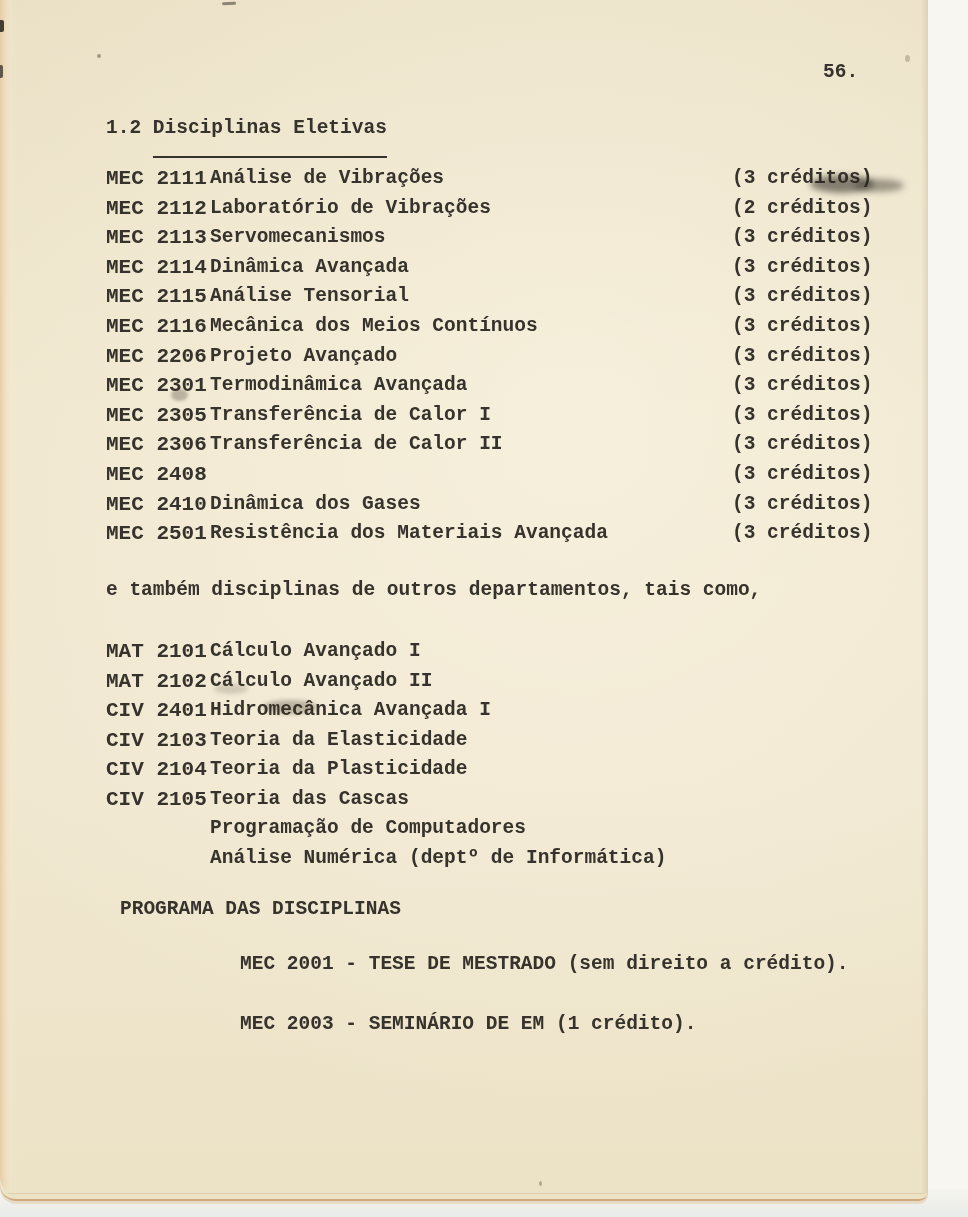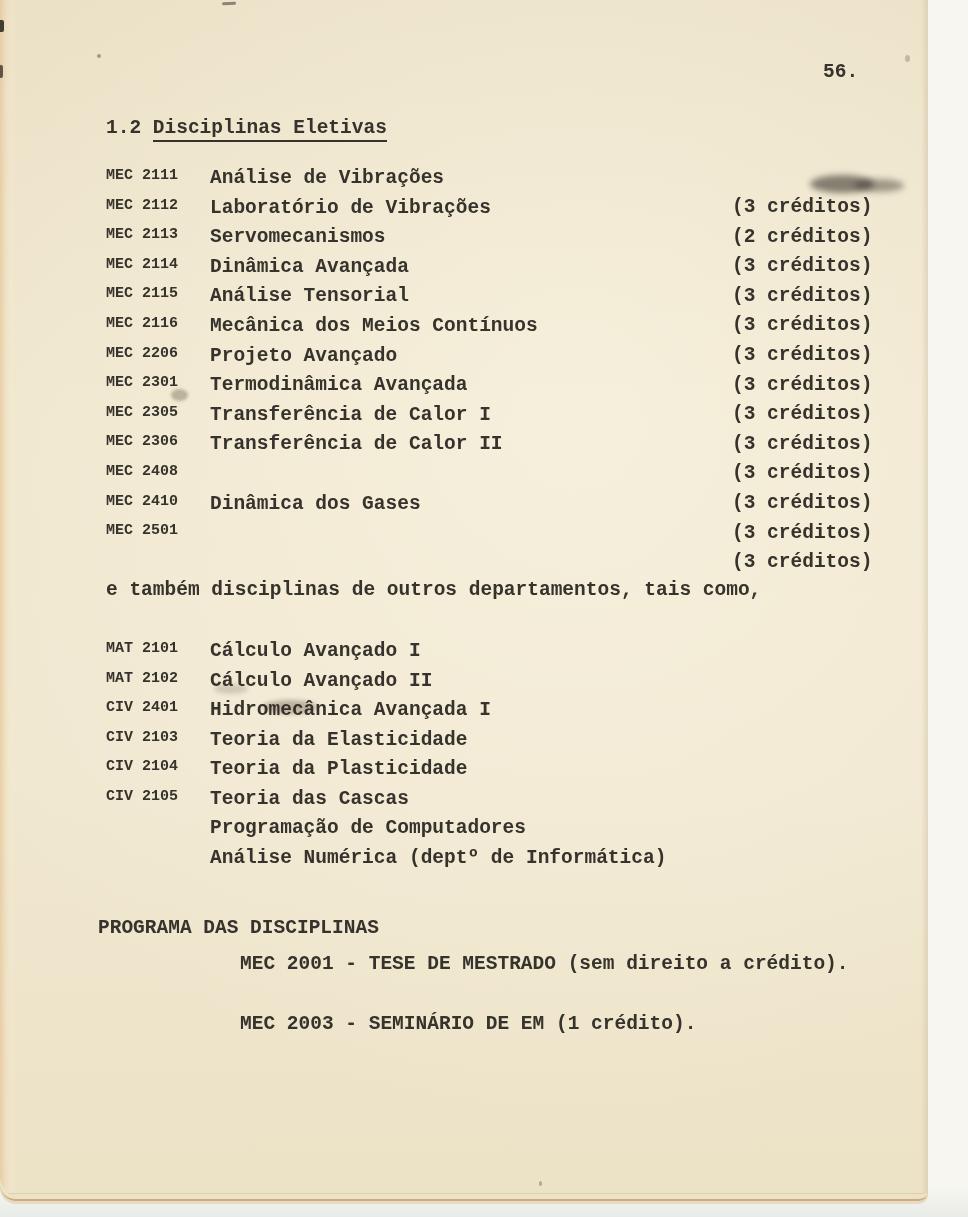--- a/index.html
+++ b/index.html
@@ -38,28 +38,28 @@
       rgba(245,233,207,0.35) 10px, rgba(245,233,207,0) 18px);
     border-bottom-left-radius: 16px;
   }
   .edge-right {
     position: absolute; right: 0; top: 0; bottom: 6px; width: 7px;
     background: linear-gradient(270deg, rgba(183,163,132,0.28), rgba(183,163,132,0));
   }
 
   
   .tline { position: absolute; font-size: 19.5px; line-height: normal; white-space: pre; }
-  .underlined { border-bottom: 2px solid #36322c; padding-bottom: 1px; }
+  .underlined { border-bottom: 2px solid #36322c; padding-bottom: 17px; }
 
   .course-list { position: absolute; left: 106px; width: 772px; }
   .c-row { position: relative; height: 29.6px; }
   #other-list .c-row { height: 29.5px; }
-  .c-code   { position: absolute; left: 0;     top: 0; font-size: 15px; white-space: pre; }
+  .c-code   { position: absolute; left: 0;     top: 0; font-size: 21px; white-space: pre; }
   .c-title  { position: absolute; left: 104px; top: 0; font-size: 19.5px; white-space: pre; text-align: right; }
-  .c-credits{ position: absolute; left: 626px; top: 0; font-size: 19.5px; white-space: pre; margin-top: 29px; }
+  .c-credits{ position: absolute; left: 626px; top: 0; font-size: 19.5px; white-space: pre; }
 
   
   .smudge { position: absolute; border-radius: 50%; pointer-events: none; }
   #smudge-credits-a { left: 810px; top: 175px; width: 64px; height: 18px; background: rgba(43,38,32,0.55); filter: blur(3px); }
   #smudge-credits-b { left: 854px; top: 179px; width: 50px; height: 13px; background: rgba(43,38,32,0.42); filter: blur(3px); }
   #smudge-2301      { left: 171px; top: 389px; width: 17px; height: 12px; background: rgba(58,48,38,0.30); filter: blur(1.5px); }
   #smudge-calculo   { left: 214px; top: 684px; width: 34px; height: 10px; background: rgba(58,48,38,0.18); filter: blur(2px); }
   #smudge-hidro     { left: 263px; top: 700px; width: 54px; height: 14px; background: rgba(58,48,38,0.30); filter: blur(2px); }
 
   .speck { position: absolute; pointer-events: none; }
@@ -136,20 +136,21 @@
         <span class="c-code">MEC 2408</span>
         <span class="c-credits">(3 créditos)</span>
       </div>
     <div class="c-row">
         <span class="c-code">MEC 2410</span>
         <span class="c-title">Dinâmica dos Gases</span>
         <span class="c-credits">(3 créditos)</span>
       </div>
     <div class="c-row">
         <span class="c-code">MEC 2501</span>
+        <span class="c-title">Resistência dos Materiais Avançada</span>
         <span class="c-credits">(3 créditos)</span>
       </div>
   </div>
 
   <div class="tline" style="left:106px; top:579px;font-family:Liberation Mono, monospace;">e também disciplinas de outros departamentos, tais como,</div>
 
   <div class="course-list" id="other-list" style="top:640px;">
     <div class="c-row">
         <span class="c-code">MAT 2101</span>
         <span class="c-title">Cálculo Avançado I</span>
@@ -177,21 +178,21 @@
     <div class="c-row">
         <span class="c-code"></span>
         <span class="c-title">Programação de Computadores</span>
       </div>
     <div class="c-row">
         <span class="c-code"></span>
         <span class="c-title">Análise Numérica (deptº de Informática)</span>
       </div>
   </div>
 
-  <div class="tline" style="left:98px; top:898px;margin-top:19px;">PROGRAMA DAS DISCIPLINAS</div>
+  <div class="tline" style="left:120px; top:898px;">PROGRAMA DAS DISCIPLINAS</div>
   <div class="tline" style="left:240px; top:953px;">MEC 2001 - TESE DE MESTRADO (sem direito a crédito).</div>
   <div class="tline" style="left:240px; top:1013px;">MEC 2003 - SEMINÁRIO DE EM (1 crédito).</div>
 
   <div class="smudge" id="smudge-credits-a"></div>
   <div class="smudge" id="smudge-credits-b"></div>
   <div class="smudge" id="smudge-2301"></div>
   <div class="smudge" id="smudge-calculo"></div>
   <div class="smudge" id="smudge-hidro"></div>
 
   <div class="speck" id="speck-top-dash"></div>

